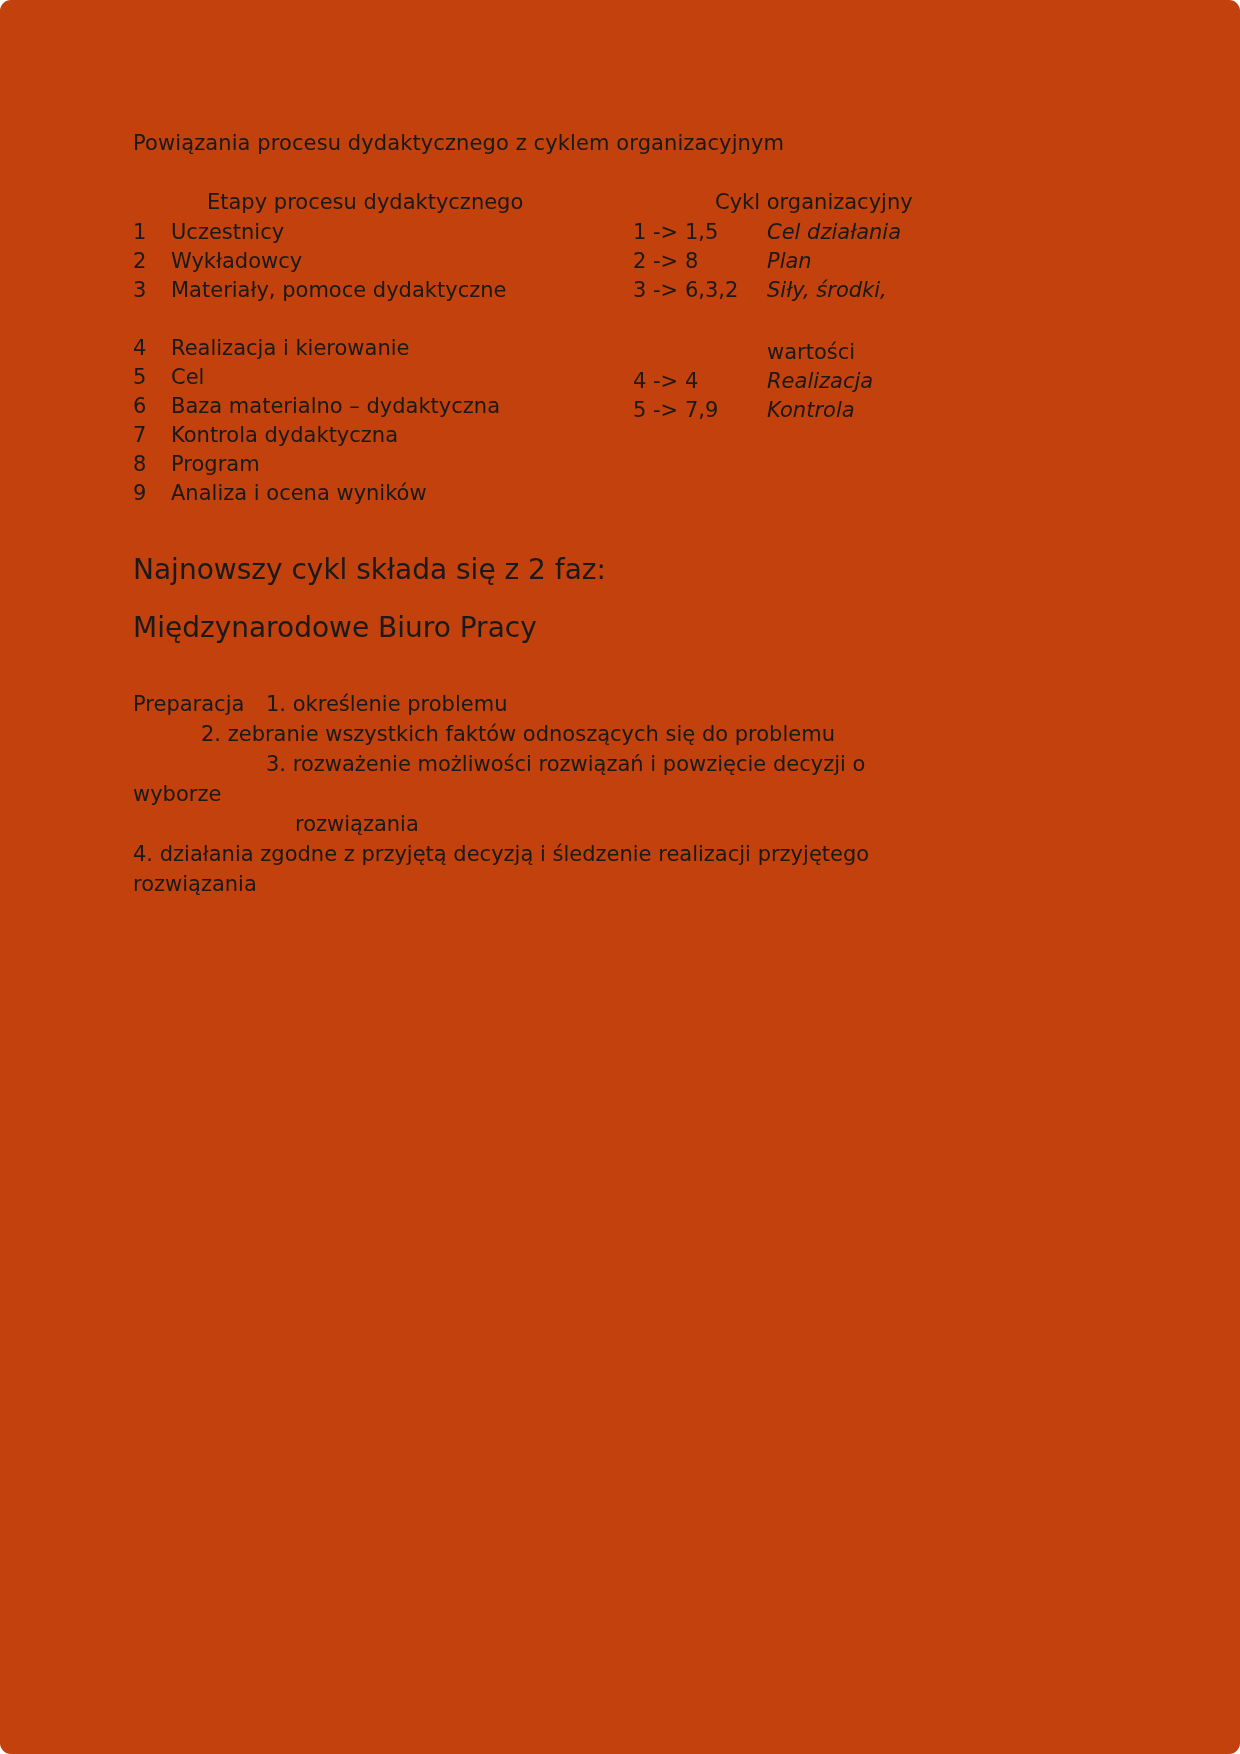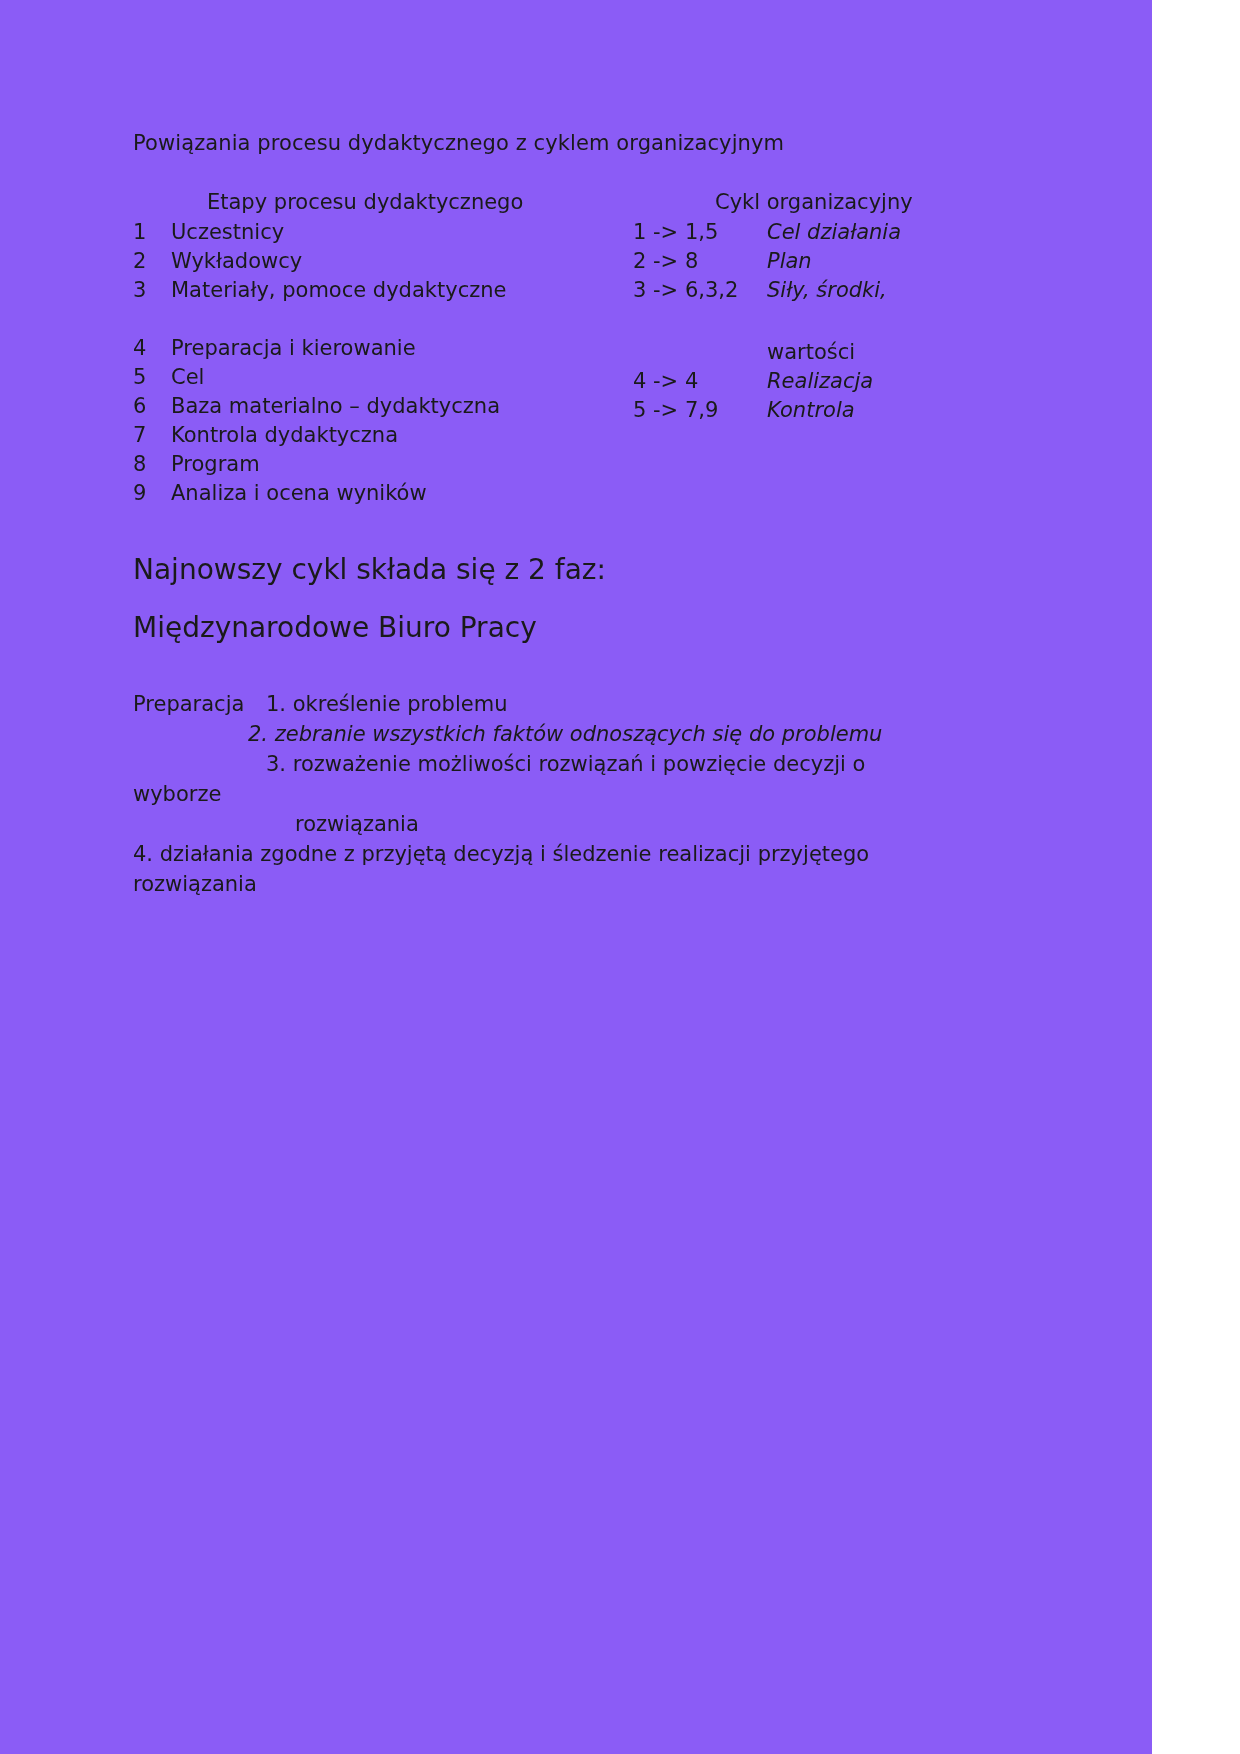--- a/index.html
+++ b/index.html
@@ -2,26 +2,27 @@
 <html lang="pl"><head>
 <meta charset="utf-8">
 <style>
   html, body {
     margin: 0;
     padding: 0;
     background: #ffffff;
   }
   .page {
     position: relative;
-    width: 1152px;
+    width: 1240px;
     height: 1754px;
-    background: #8b5cf6;
+    background: #c2410c;
     font-family: "DejaVu Sans", sans-serif;
     color: #1a1a1a;
     overflow: hidden;
+    border-radius: 11px;
   }
   .doc {
     position: absolute;
     left: 133px;
     top: 128px;
     width: 960px;
   }
   .title {
     font-size: 21px;
     line-height: 30px;
@@ -114,21 +115,21 @@
   .prep-label {
     position: absolute;
     left: 0;
     top: 0;
     white-space: nowrap;
   }
   .prep-items {
     padding-left: 0;
   }
   .pi1 { margin-left: 133px; }
-  .pi2 { margin-left: 115px; font-style: italic; }
+  .pi2 { margin-left: 68px; }
   .pi3 { margin-left: 133px; }
   .pi3b { margin-left: 0; }
   .pi3c { margin-left: 162px; }
   .pi4 { margin-left: 0; }
   .pi4b { margin-left: 0; }
 </style>
 </head>
 <body>
 
 <div class="page">
@@ -152,21 +153,21 @@
           <span class="num">2</span>
           <span class="txt">Wykładowcy</span>
         </div>
         <div class="row">
           <span class="num">3</span>
           <span class="txt">Materiały, pomoce dydaktyczne</span>
         </div>
         <div class="gap-md"></div>
         <div class="row">
           <span class="num">4</span>
-          <span class="txt">Preparacja i kierowanie</span>
+          <span class="txt">Realizacja i kierowanie</span>
         </div>
         <div class="row">
           <span class="num">5</span>
           <span class="txt">Cel</span>
         </div>
         <div class="row">
           <span class="num">6</span>
           <span class="txt">Baza materialno – dydaktyczna</span>
         </div>
         <div class="row">

